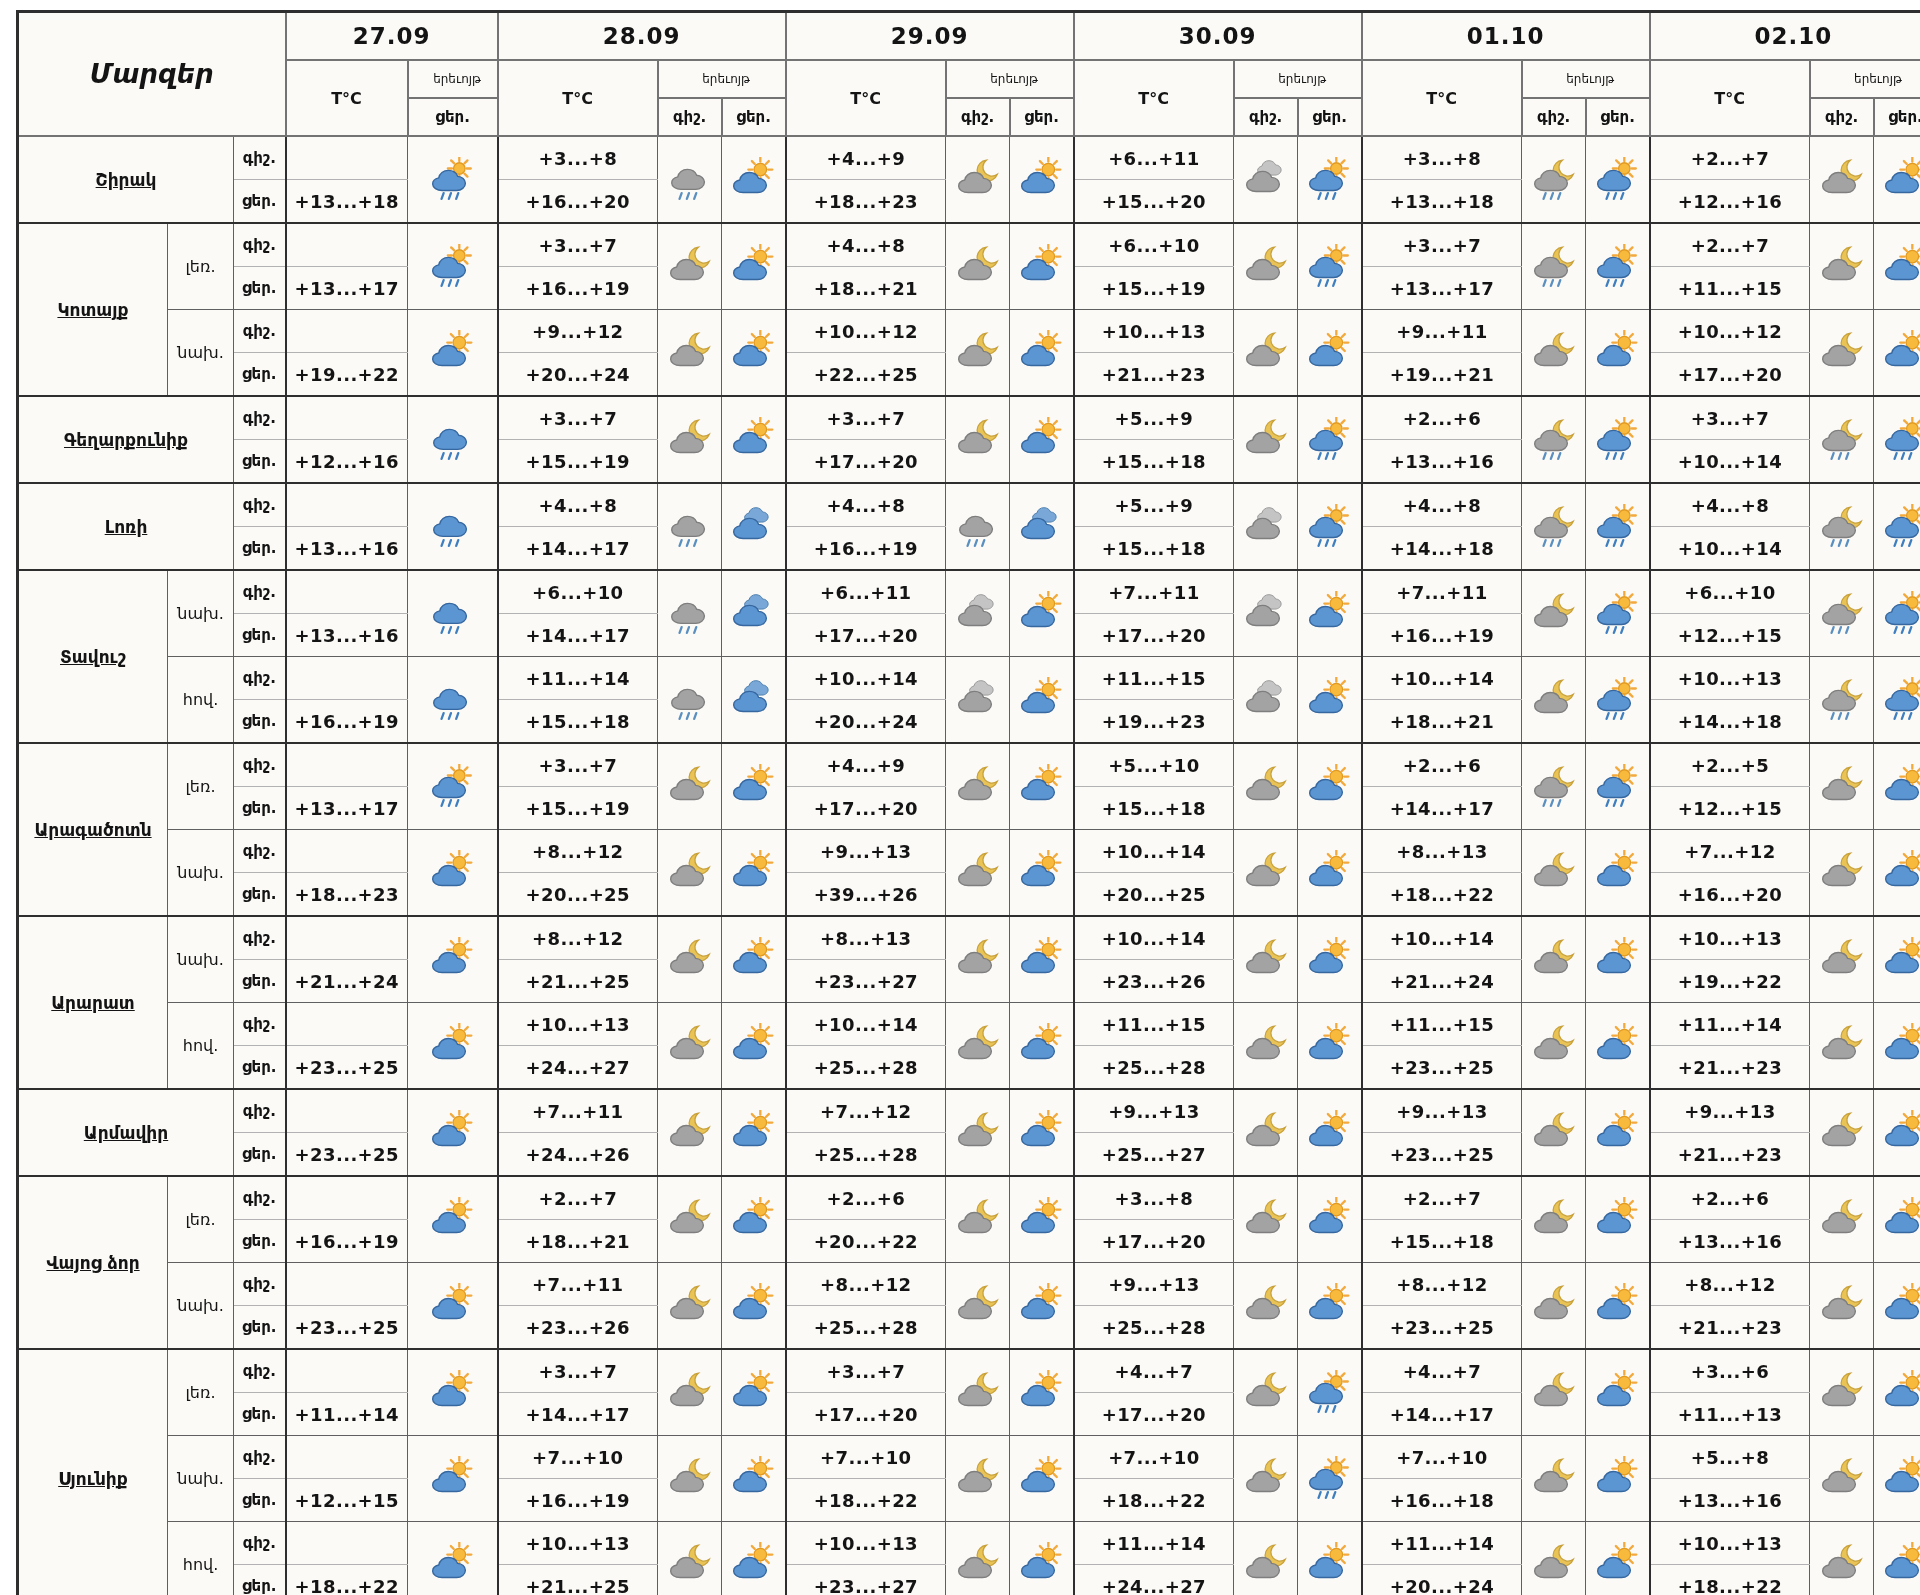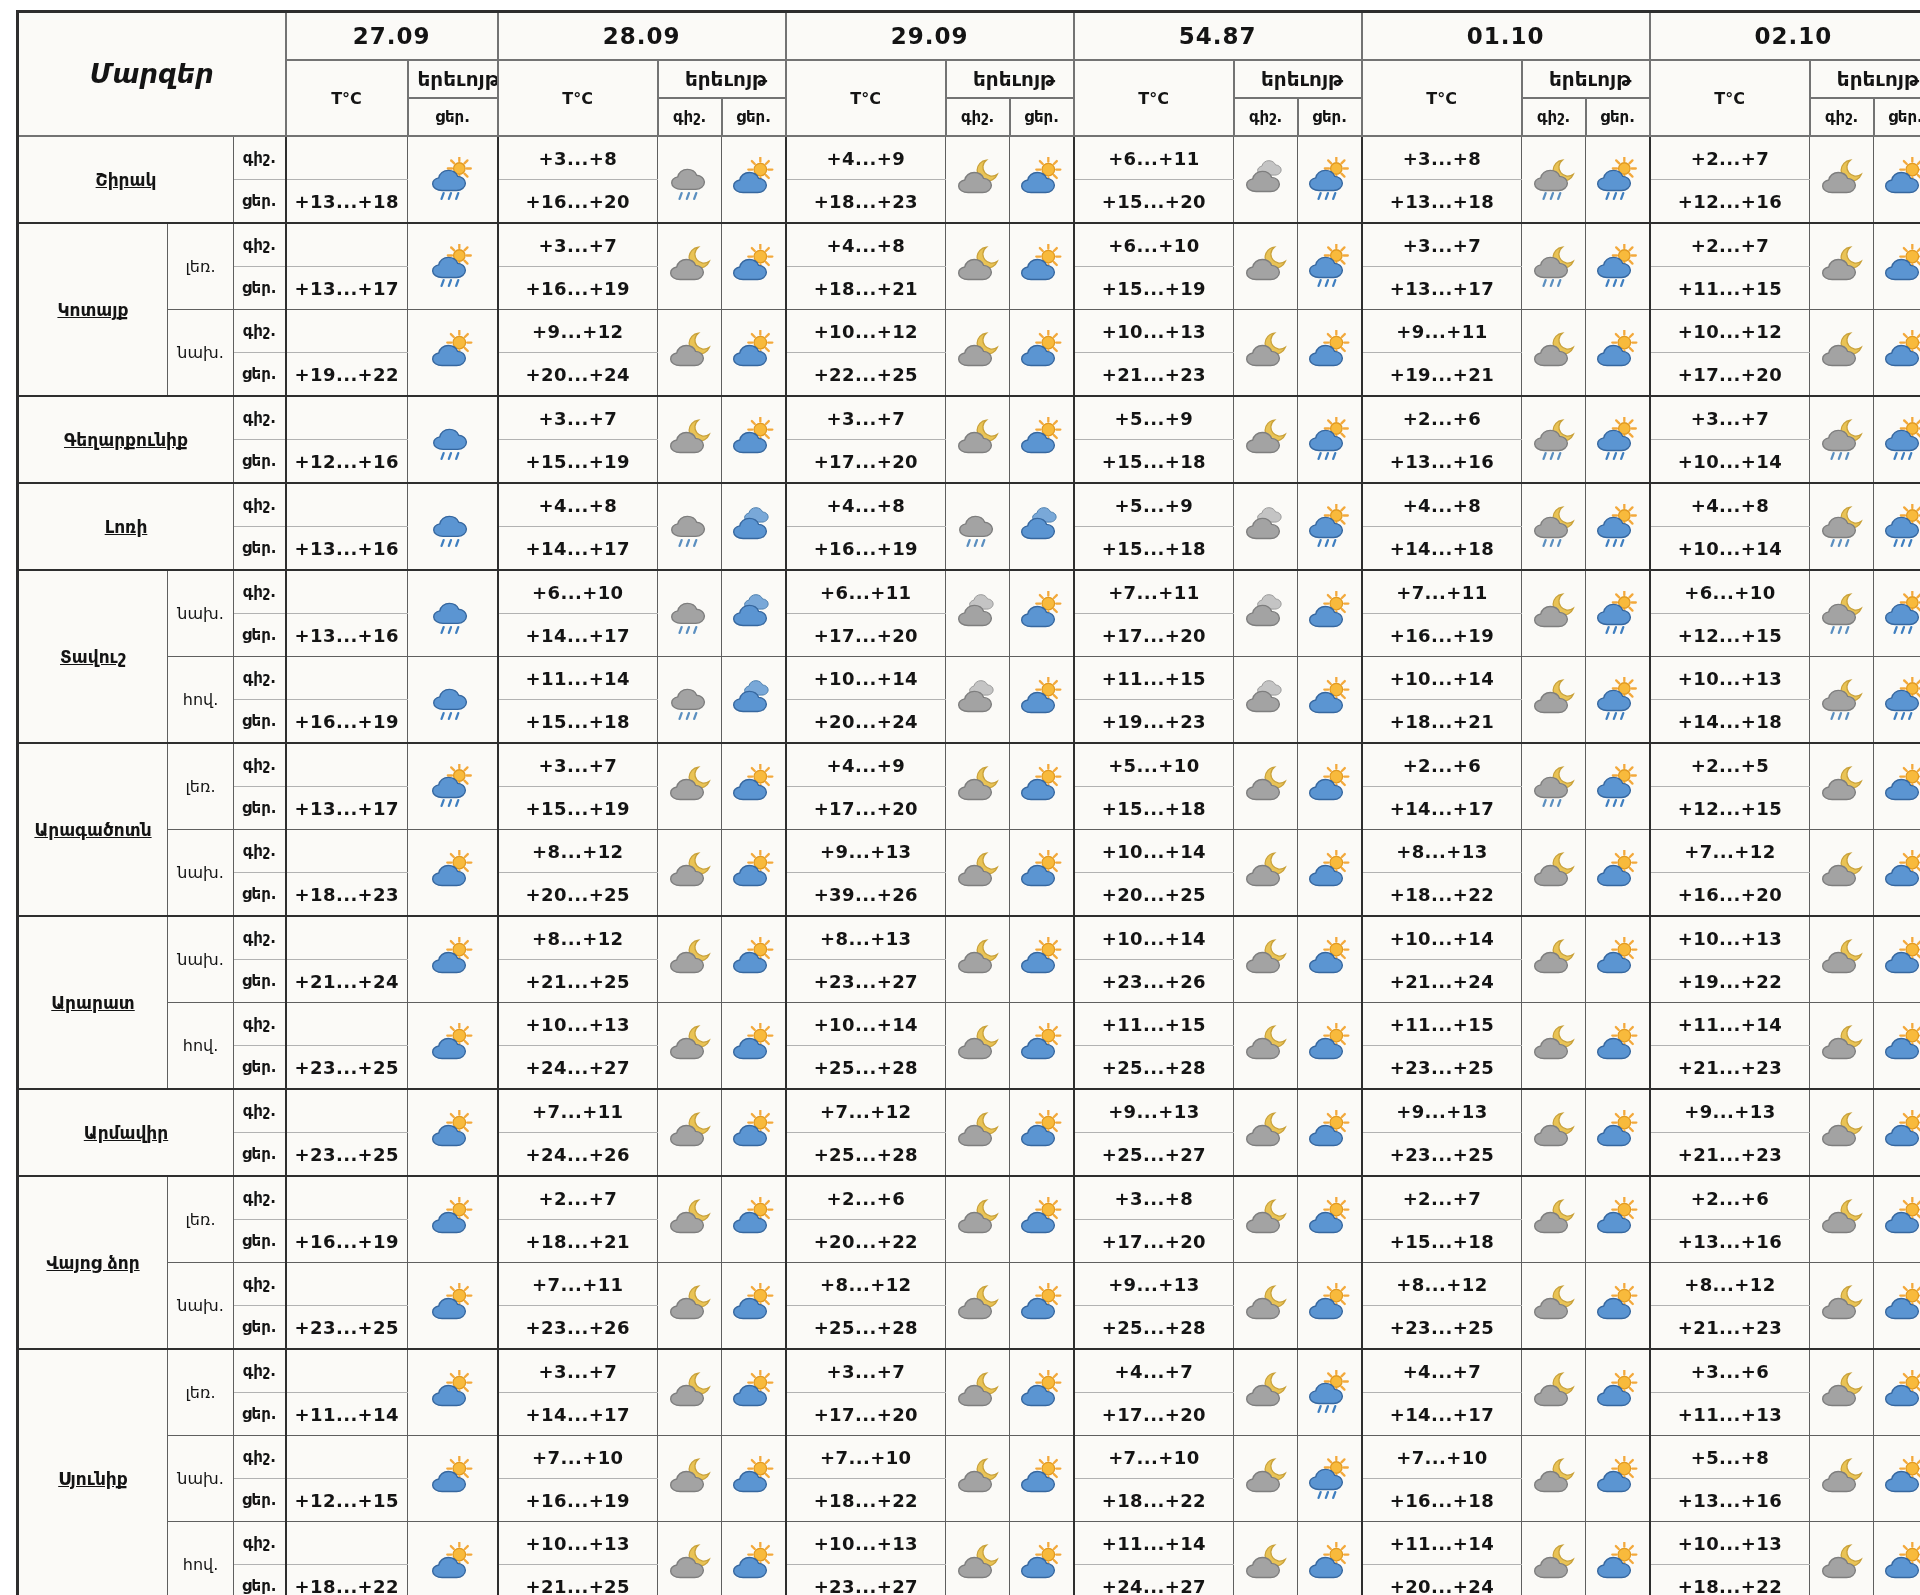--- a/index.html
+++ b/index.html
@@ -4,21 +4,21 @@
 <style>
   html,body{margin:0;padding:0;background:#fff;}
   body{font-family:"DejaVu Sans","Liberation Sans",sans-serif;color:#141414;}
   .wrap{width:1920px;height:1595px;box-sizing:border-box;padding:10px 14px 12px 16px;background:#fff;}
   table.wt{width:100%;height:100%;border-collapse:collapse;table-layout:fixed;background:#fbfaf7;border:3px solid #2e2e2e;}
   th,td{border:1px solid #5f5f5f;padding:0;text-align:center;vertical-align:middle;overflow:hidden;}
   thead th{border:2px solid #737373;background:#fbfaf7;}
   th.date-h{font-size:23px;font-weight:bold;letter-spacing:1px;height:46px;}
   th.regions-h{font-size:26px;font-weight:bold;font-style:italic;}
   th.temp-h{font-size:16px;font-weight:bold;}
-  th.phen-h{font-size:20px;font-weight:bold;height:36px;padding-left:9px;}
+  th.phen-h{font-size:12px;font-weight:normal;height:36px;padding-left:9px;}
   th.dn-h{font-size:15px;font-weight:bold;height:36px;}
   td.region{font-size:17px;font-weight:bold;text-decoration:underline;}
   td.sub{font-size:16px;font-weight:normal;margin-top:44px;}
   td.dn{font-size:15px;font-weight:bold;}
   td.temp{font-size:18px;font-weight:bold;letter-spacing:.4px;}
   td.icon{padding:0;}
   tbody td{height:42px;}
   tr.gstart td{border-top:2.5px solid #2e2e2e;}
   td.bstart{border-left:2px solid #2e2e2e;}
   tr.night td.temp, tr.night td.dn{border-bottom:1px solid #b2b2b2;}
@@ -50,21 +50,21 @@
       <col style="width:160px">
         <col style="width:64px">
         <col style="width:64px">
     </colgroup>
     <thead>
       <tr>
         <th class="regions-h" rowspan="3" colspan="3">Մարզեր</th>
         <th class="date-h" colspan="2">27.09</th>
         <th class="date-h" colspan="3">28.09</th>
         <th class="date-h" colspan="3">29.09</th>
-        <th class="date-h" colspan="3">54.87</th>
+        <th class="date-h" colspan="3">30.09</th>
         <th class="date-h" colspan="3">01.10</th>
         <th class="date-h" colspan="3">02.10</th>
       </tr>
       <tr>
         <th class="temp-h" rowspan="2">T°C</th>
         <th class="phen-h">երեւոյթ</th>
         <th class="temp-h" rowspan="2">T°C</th>
         <th class="phen-h" colspan="2">երեւոյթ</th>
         <th class="temp-h" rowspan="2">T°C</th>
         <th class="phen-h" colspan="2">երեւոյթ</th>

